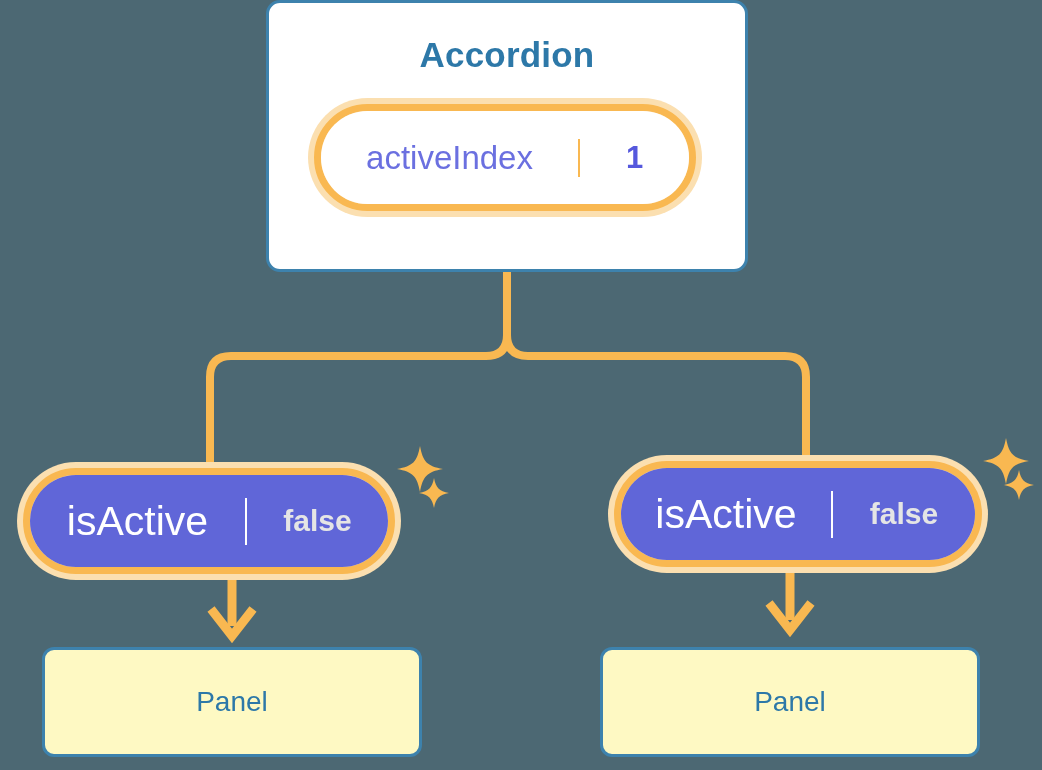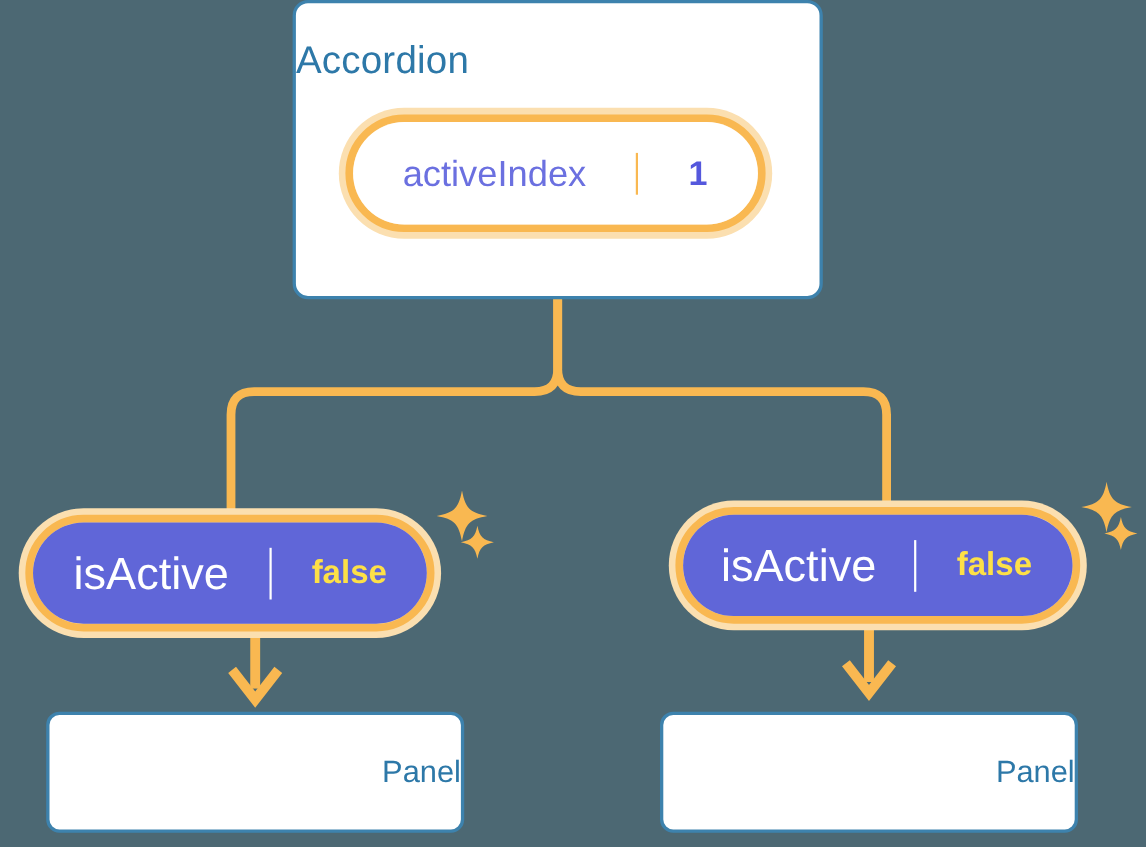--- a/index.html
+++ b/index.html
@@ -39,36 +39,37 @@
     left: 266px;
     top: 0px;
     width: 482px;
     height: 272px;
   }
   #accordion-title {
     position: absolute;
     left: 0;
     right: 0;
     top: 32px;
+    text-align: center;
     color: #2d78a8;
     font-size: 35px;
-    font-weight: 400;
+    font-weight: 700;
     letter-spacing: 0.2px;
   }
 
   
   .panel-card {
     position: absolute;
-    background: #ffffff;
+    background: #fef9c3;
     border: 3px solid #3d82ad;
     border-radius: 12px;
     box-sizing: border-box;
     display: flex;
     align-items: center;
-    justify-content: flex-end;
+    justify-content: center;
   }
   #panel-left  { left: 42px;  top: 647px; width: 380px; height: 110px; }
   #panel-right { left: 600px; top: 647px; width: 380px; height: 110px; }
   .panel-label {
     color: #2d78a8;
     font-size: 28px;
     font-weight: 400;
   }
 
   
@@ -139,21 +140,21 @@
 
   
   .pill-purple .pill-inner { background: #6066d8; }
   .pill-purple .pill-key {
     color: #ffffff;
     font-size: 41px;
     font-weight: 400;
     border-right: 2px solid #ffffff;
   }
   .pill-purple .pill-val {
-    color: #fde047;
+    color: #e5e5e5;
     font-size: 30px;
     font-weight: 700;
   }
 
   #pill-is-active-false {
     left: 30px;
     top: 475px;
     width: 358px;
     height: 92px;
   }

